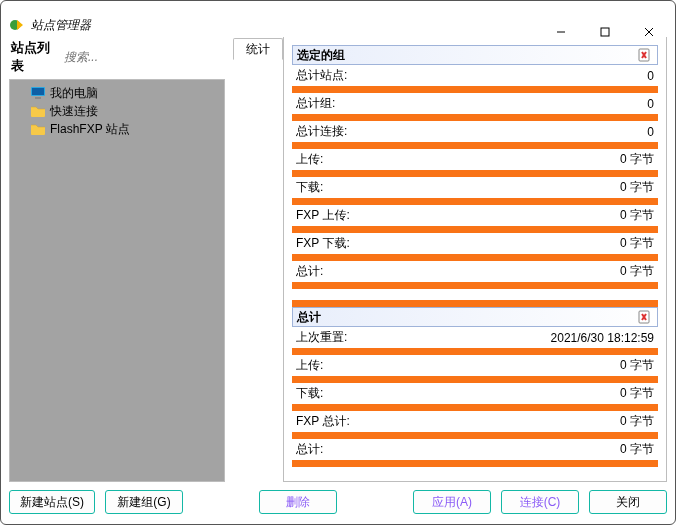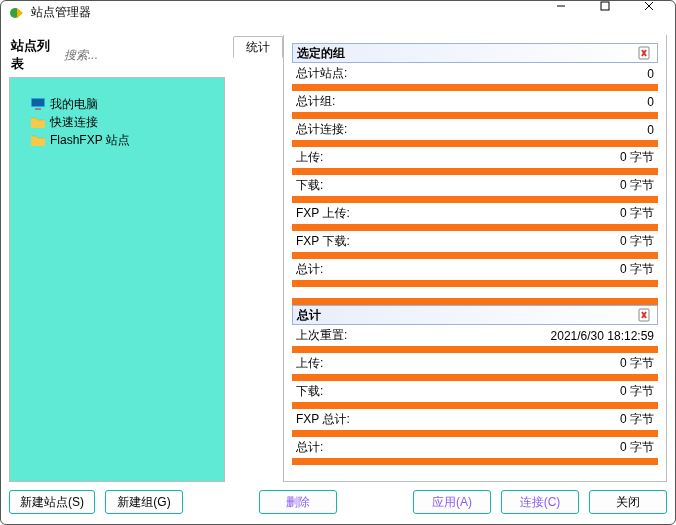--- a/index.html
+++ b/index.html
@@ -6,32 +6,32 @@
   html, body {
     margin: 0; padding: 0;
     width: 676px; height: 525px;
     font-family: "Microsoft YaHei", "Segoe UI", sans-serif;
     font-size: 12px;
     background: #fff;
     color: #000;
     overflow: hidden;
   }
   .window { width: 676px; height: 525px; border: 1px solid #555; border-radius: 6px; display: flex; flex-direction: column; background: #fff; }
-  .titlebar { height: 30px; display: flex; align-items: flex-end; padding: 10px 4px; }
+  .titlebar { height: 30px; display: flex; align-items: flex-start; padding: 16px 4px; font-style: italic; }
   .titlebar .app-icon { width: 16px; height: 16px; margin: 0 6px 0 4px; }
   .titlebar .title { flex: 0 0 auto; font-size: 12px; }
   .titlebar .spacer { flex: 1; }
   .win-btn { width: 44px; height: 30px; display:flex; align-items:center; justify-content:center; }
   .win-btn svg { width: 10px; height: 10px; }
   .body { flex: 1; display: flex; gap: 8px; padding: 4px 8px 2px 8px; min-height: 0; }
   .sidebar { width: 216px; display:flex; flex-direction:column; }
   .sidebar-head { display:flex; align-items:center; gap:6px; padding: 2px 2px 4px 2px; }
   .sidebar-head .title { font-weight: 700; font-size: 13px; }
   .search { flex:1; border:none; outline:none; font-style: italic; color:#000000; font-size:12px; background:transparent; }
-  .tree { flex:1; border:1px solid #bdbdbd; background:#5eead4; padding:17px 2px; overflow:auto; }
+  .tree { flex:1; border:1px solid #bdbdbd; background:#a3a3a3; padding:4px 2px; overflow:auto; }
   .tree-item { display:flex; align-items:center; gap:4px; padding:1px 2px; line-height:16px; white-space:nowrap; }
   .tree-item .tw { width:12px; text-align:center; color:#666; }
   .tree-item .label { font-size:12px; }
   .icon { width:16px; height:16px; flex:0 0 16px; }
   .main { flex:1; display:flex; flex-direction:row; min-width:0; }
   .tabs { display:flex; height:22px; }
   .tab { padding: 2px 12px 0 12px; border:1px solid #bdbdbd; border-bottom:1px solid #fff; background:#fff; border-radius: 2px 2px 0 0; font-size:12px; position:relative; top:1px; }
   .tabrest { flex:1; border-bottom:1px solid #bdbdbd; }
   .panel { flex:1; border:1px solid #bdbdbd; border-top:none; background:#fff; padding:8px; overflow:auto; }
   .section-head {

